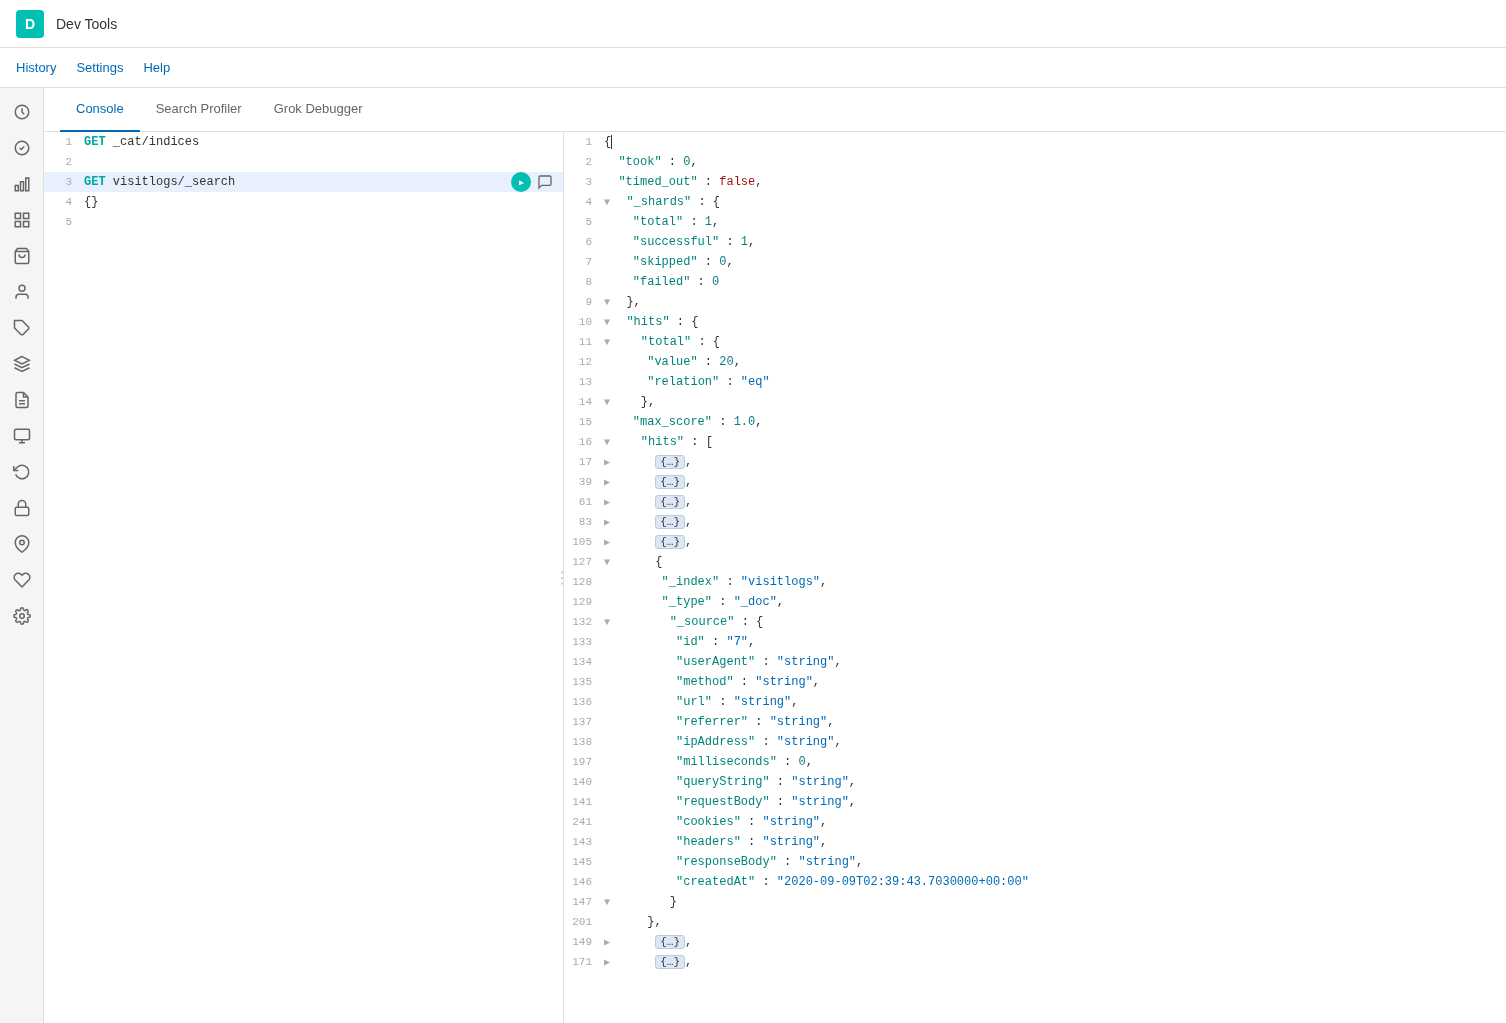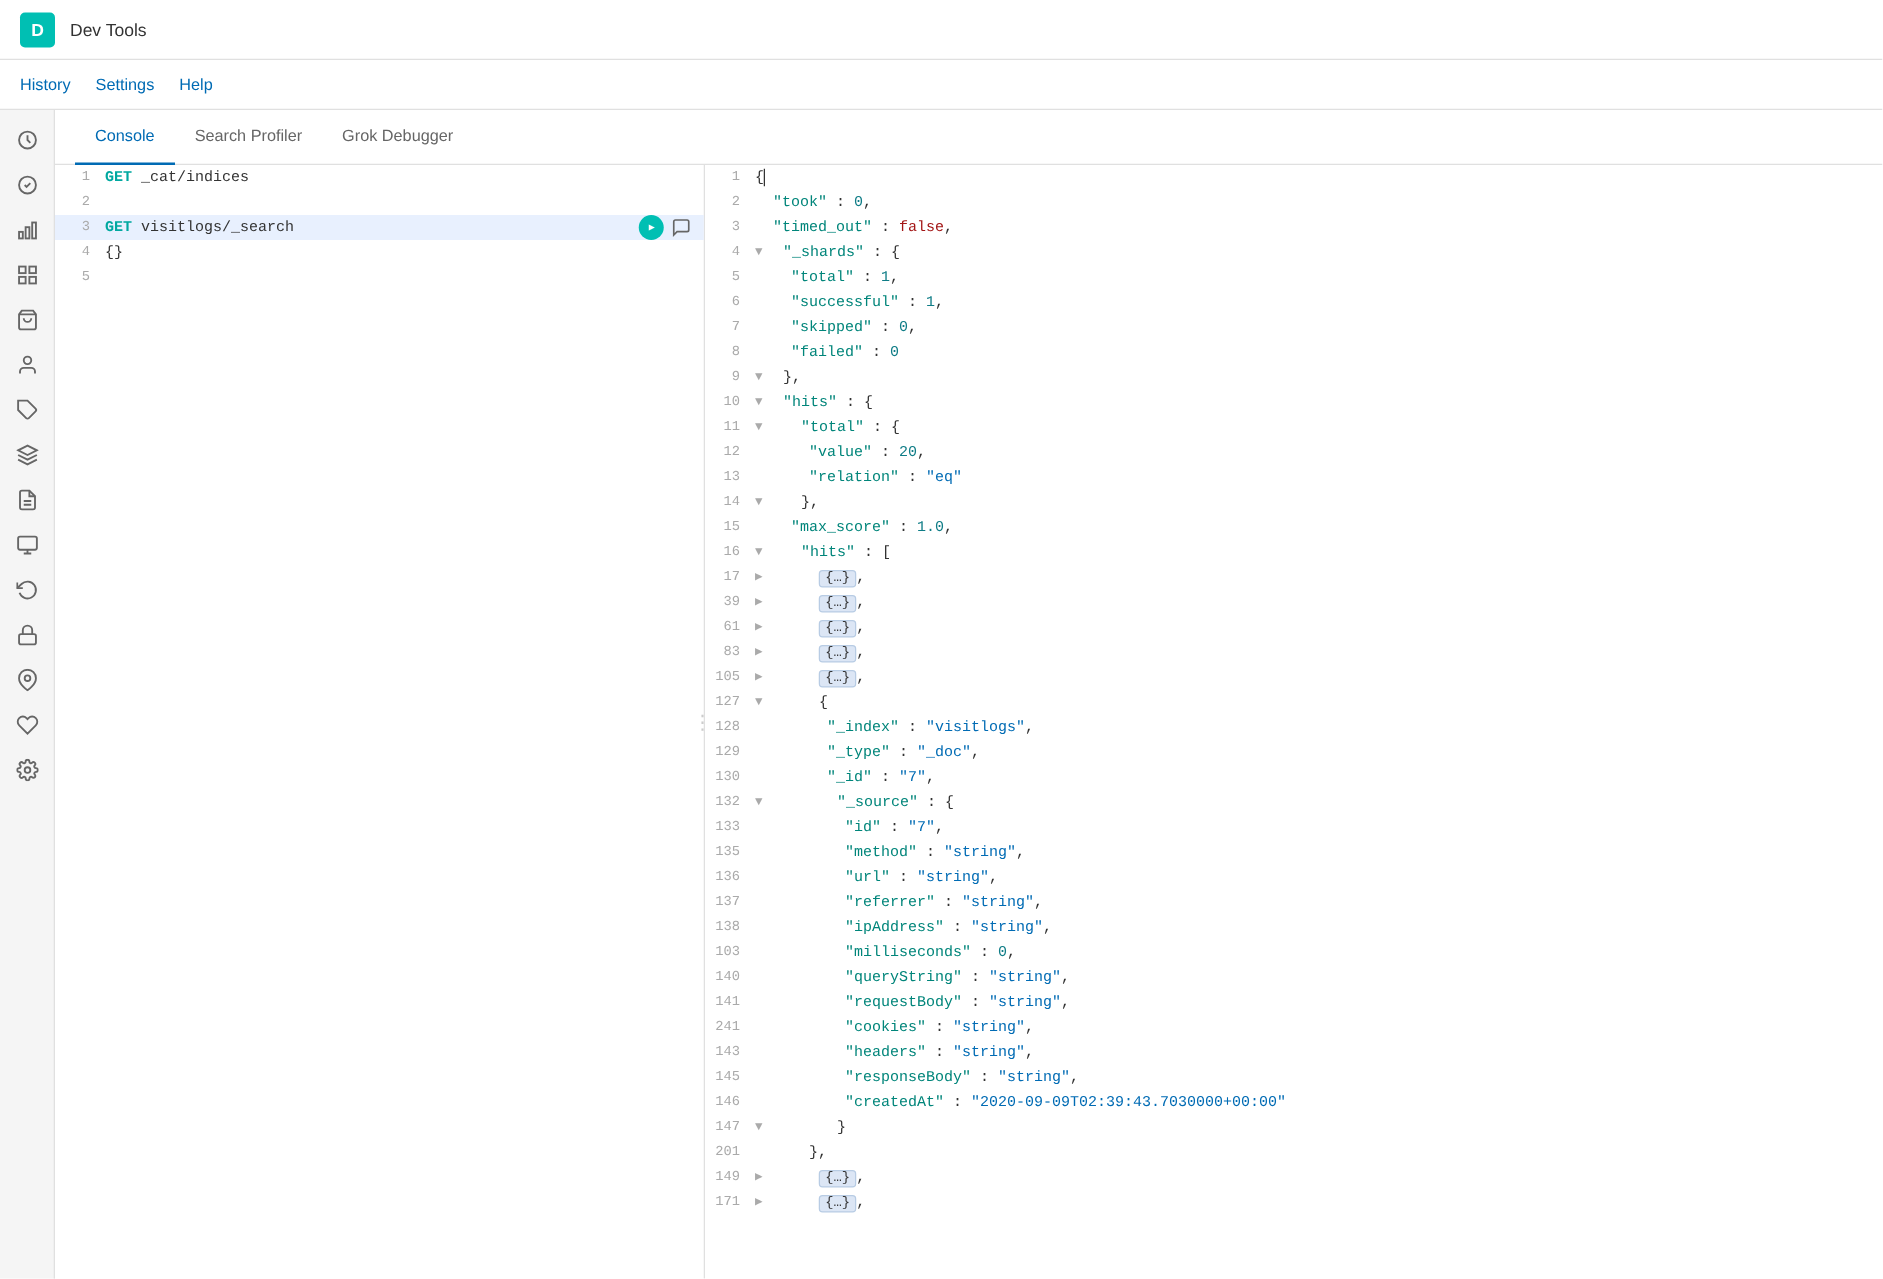--- a/index.html
+++ b/index.html
@@ -415,37 +415,37 @@
         <div class="code-line">
           <span class="line-number">128</span>
           <span class="line-content">        <span class="key">"_index"</span><span class="punct"> : </span><span class="str">"visitlogs"</span><span class="punct">,</span></span>
         </div>
 
         <div class="code-line">
           <span class="line-number">129</span>
           <span class="line-content">        <span class="key">"_type"</span><span class="punct"> : </span><span class="str">"_doc"</span><span class="punct">,</span></span>
         </div>
 
-        <div class="code-line">
-          <span class="line-number">130</span>
-          <span class="line-content">        <span class="key">"_id"</span><span class="punct"> : </span><span class="str">"7"</span><span class="punct">,</span></span>
-        </div>
 
 
         <div class="code-line">
           <span class="line-number">132</span>
           <span class="collapse-arrow">▼</span>
           <span class="line-content">        <span class="key">"_source"</span><span class="punct"> : {</span></span>
         </div>
 
         <div class="code-line">
           <span class="line-number">133</span>
           <span class="line-content">          <span class="key">"id"</span><span class="punct"> : </span><span class="str">"7"</span><span class="punct">,</span></span>
         </div>
 
+        <div class="code-line">
+          <span class="line-number">134</span>
+          <span class="line-content">          <span class="key">"userAgent"</span><span class="punct"> : </span><span class="str">"string"</span><span class="punct">,</span></span>
+        </div>
 
         <div class="code-line">
           <span class="line-number">135</span>
           <span class="line-content">          <span class="key">"method"</span><span class="punct"> : </span><span class="str">"string"</span><span class="punct">,</span></span>
         </div>
 
         <div class="code-line">
           <span class="line-number">136</span>
           <span class="line-content">          <span class="key">"url"</span><span class="punct"> : </span><span class="str">"string"</span><span class="punct">,</span></span>
         </div>
@@ -454,21 +454,21 @@
           <span class="line-number">137</span>
           <span class="line-content">          <span class="key">"referrer"</span><span class="punct"> : </span><span class="str">"string"</span><span class="punct">,</span></span>
         </div>
 
         <div class="code-line">
           <span class="line-number">138</span>
           <span class="line-content">          <span class="key">"ipAddress"</span><span class="punct"> : </span><span class="str">"string"</span><span class="punct">,</span></span>
         </div>
 
         <div class="code-line">
-          <span class="line-number">103</span>
+          <span class="line-number">197</span>
           <span class="line-content">          <span class="key">"milliseconds"</span><span class="punct"> : </span><span class="num">0</span><span class="punct">,</span></span>
         </div>
 
         <div class="code-line">
           <span class="line-number">140</span>
           <span class="line-content">          <span class="key">"queryString"</span><span class="punct"> : </span><span class="str">"string"</span><span class="punct">,</span></span>
         </div>
 
         <div class="code-line">
           <span class="line-number">141</span>

